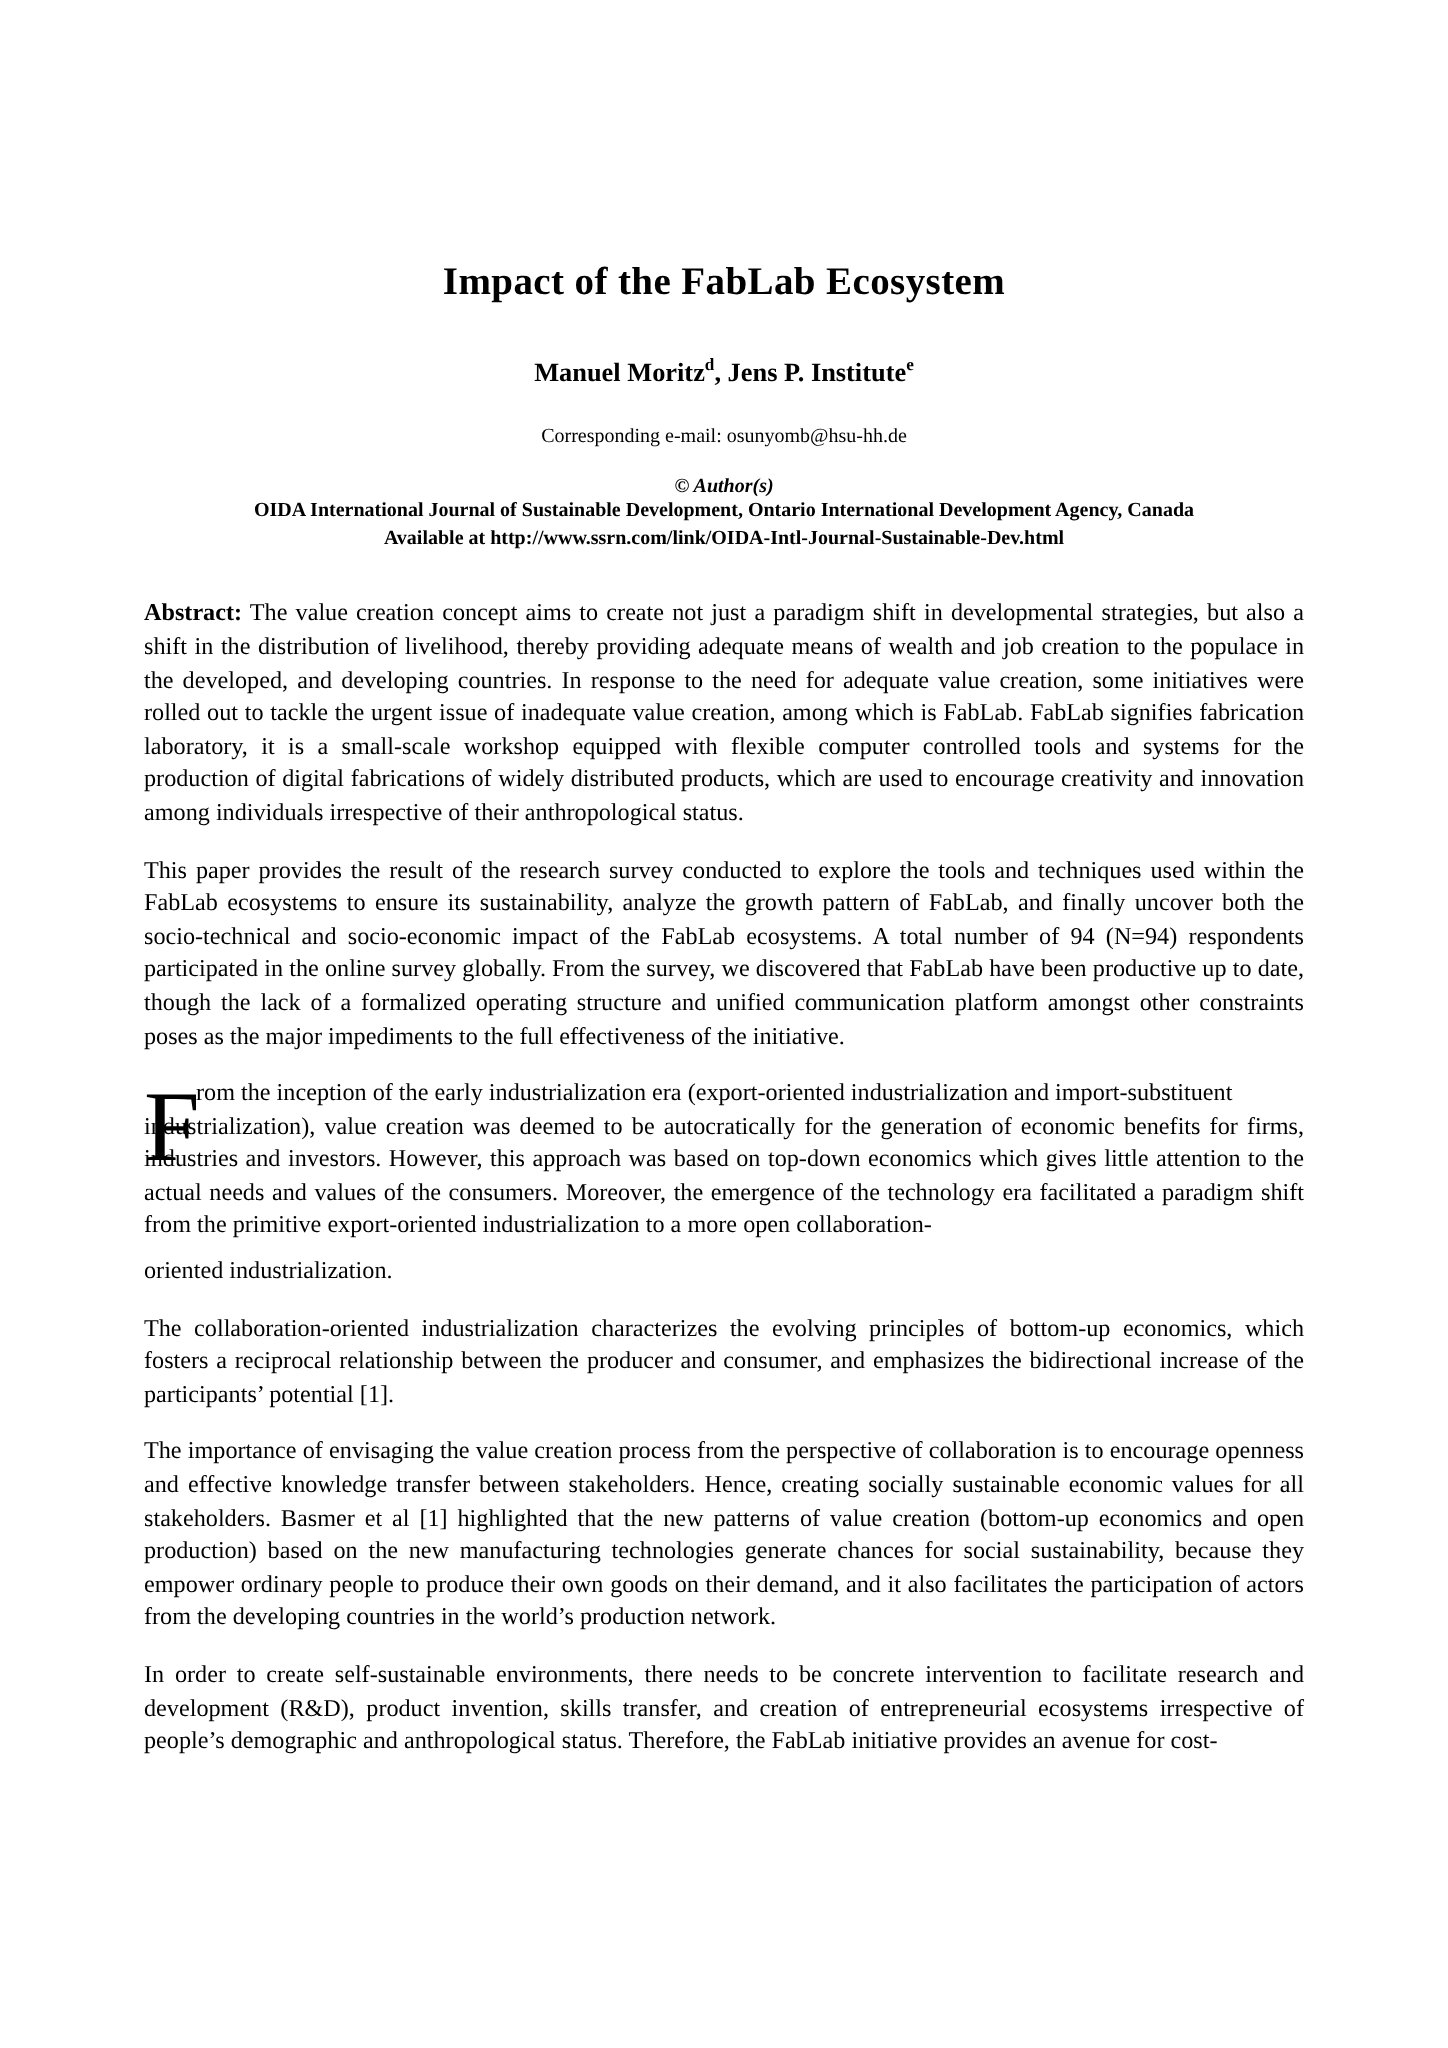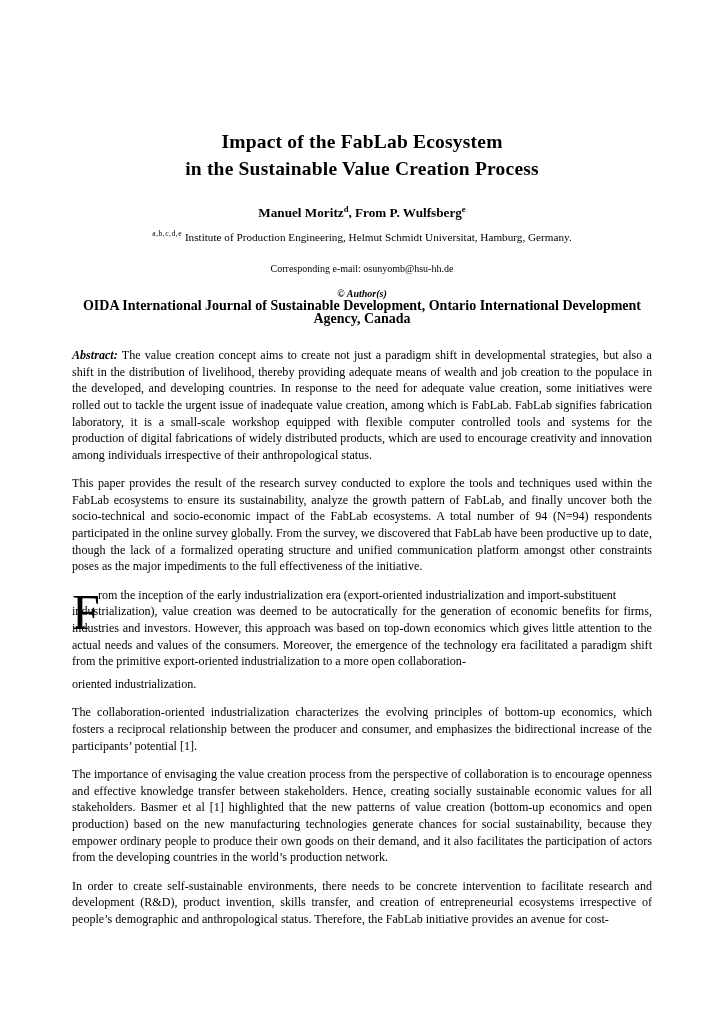--- a/index.html
+++ b/index.html
@@ -61,40 +61,39 @@
     font-size: 10px;
     margin: 18px 0 0 0;
   }
   .copyright {
     font-size: 10px;
     font-weight: bold;
     font-style: italic;
     margin: 14px 0 0 0;
   }
   .journal-line {
-    font-size: 14px;
+    font-size: 10px;
     font-weight: bold;
     line-height: 12.5px;
     margin: 1px 0 0 0;
   }
   .abstract-block {
     margin-top: 22px;
   }
   p.body {
     font-size: 12.1px;
     line-height: 16.6px;
     text-align: justify;
     margin: 0 0 12px 0;
   }
   p.body.first {
     margin-top: 0;
   }
   .lead {
     font-weight: bold;
-    font-style: italic;
   }
   .section-head {
     text-align: center;
     font-size: 12.4px;
     font-weight: bold;
     margin: 16px 0 9px 0;
   }
   .dropcap-para {
     position: relative;
     font-size: 12.1px;
@@ -124,37 +123,33 @@
   }
 </style>
 </head>
 <body>
 
 <div class="page">
 
   <div class="title-block">
     <h1 class="paper-title">
       <span class="line">Impact of the FabLab Ecosystem</span>
-      <span class="line">in the Sustainable Value Creation Process</span>
     </h1>
 
 
     <div class="authors">
-      <span>Manuel Moritz</span><sup>d</sup><span>, From P. Wulfsberg</span><sup>e</sup>
+      <span>Manuel Moritz</span><sup>d</sup><span>, Jens P. Institute</span><sup>e</sup>
     </div>
 
-    <div class="affiliation">
-      <span class="marks">a,b,c,d,e</span>
-      <span>Institute of Production Engineering, Helmut Schmidt Universitat, Hamburg, Germany.</span>
-    </div>
 
     <div class="corresponding">Corresponding e-mail: osunyomb@hsu-hh.de</div>
 
     <div class="copyright">© Author(s)</div>
     <div class="journal-line">OIDA International Journal of Sustainable Development, Ontario International Development Agency, Canada</div>
+    <div class="journal-line">Available at http://www.ssrn.com/link/OIDA-Intl-Journal-Sustainable-Dev.html</div>
   </div>
 
   <div class="abstract-block">
     <p class="body first">
       <span class="lead">Abstract:</span><span> The value creation concept aims to create not just a paradigm shift in developmental strategies, but also a shift in the distribution of livelihood, thereby providing adequate means of wealth and job creation to the populace in the developed, and developing countries. In response to the need for adequate value creation, some initiatives were rolled out to tackle the urgent issue of inadequate value creation, among which is FabLab. FabLab signifies fabrication laboratory, it is a small-scale workshop equipped with flexible computer controlled tools and systems for the production of digital fabrications of widely distributed products, which are used to encourage creativity and innovation among individuals irrespective of their anthropological status.</span>
     </p>
     <p class="body">This paper provides the result of the research survey conducted to explore the tools and techniques used within the FabLab ecosystems to ensure its sustainability, analyze the growth pattern of FabLab, and finally uncover both the socio-technical and socio-economic impact of the FabLab ecosystems. A total number of 94 (N=94) respondents participated in the online survey globally. From the survey, we discovered that FabLab have been productive up to date, though the lack of a formalized operating structure and unified communication platform amongst other constraints poses as the major impediments to the full effectiveness of the initiative.</p>
   </div>
 
 

